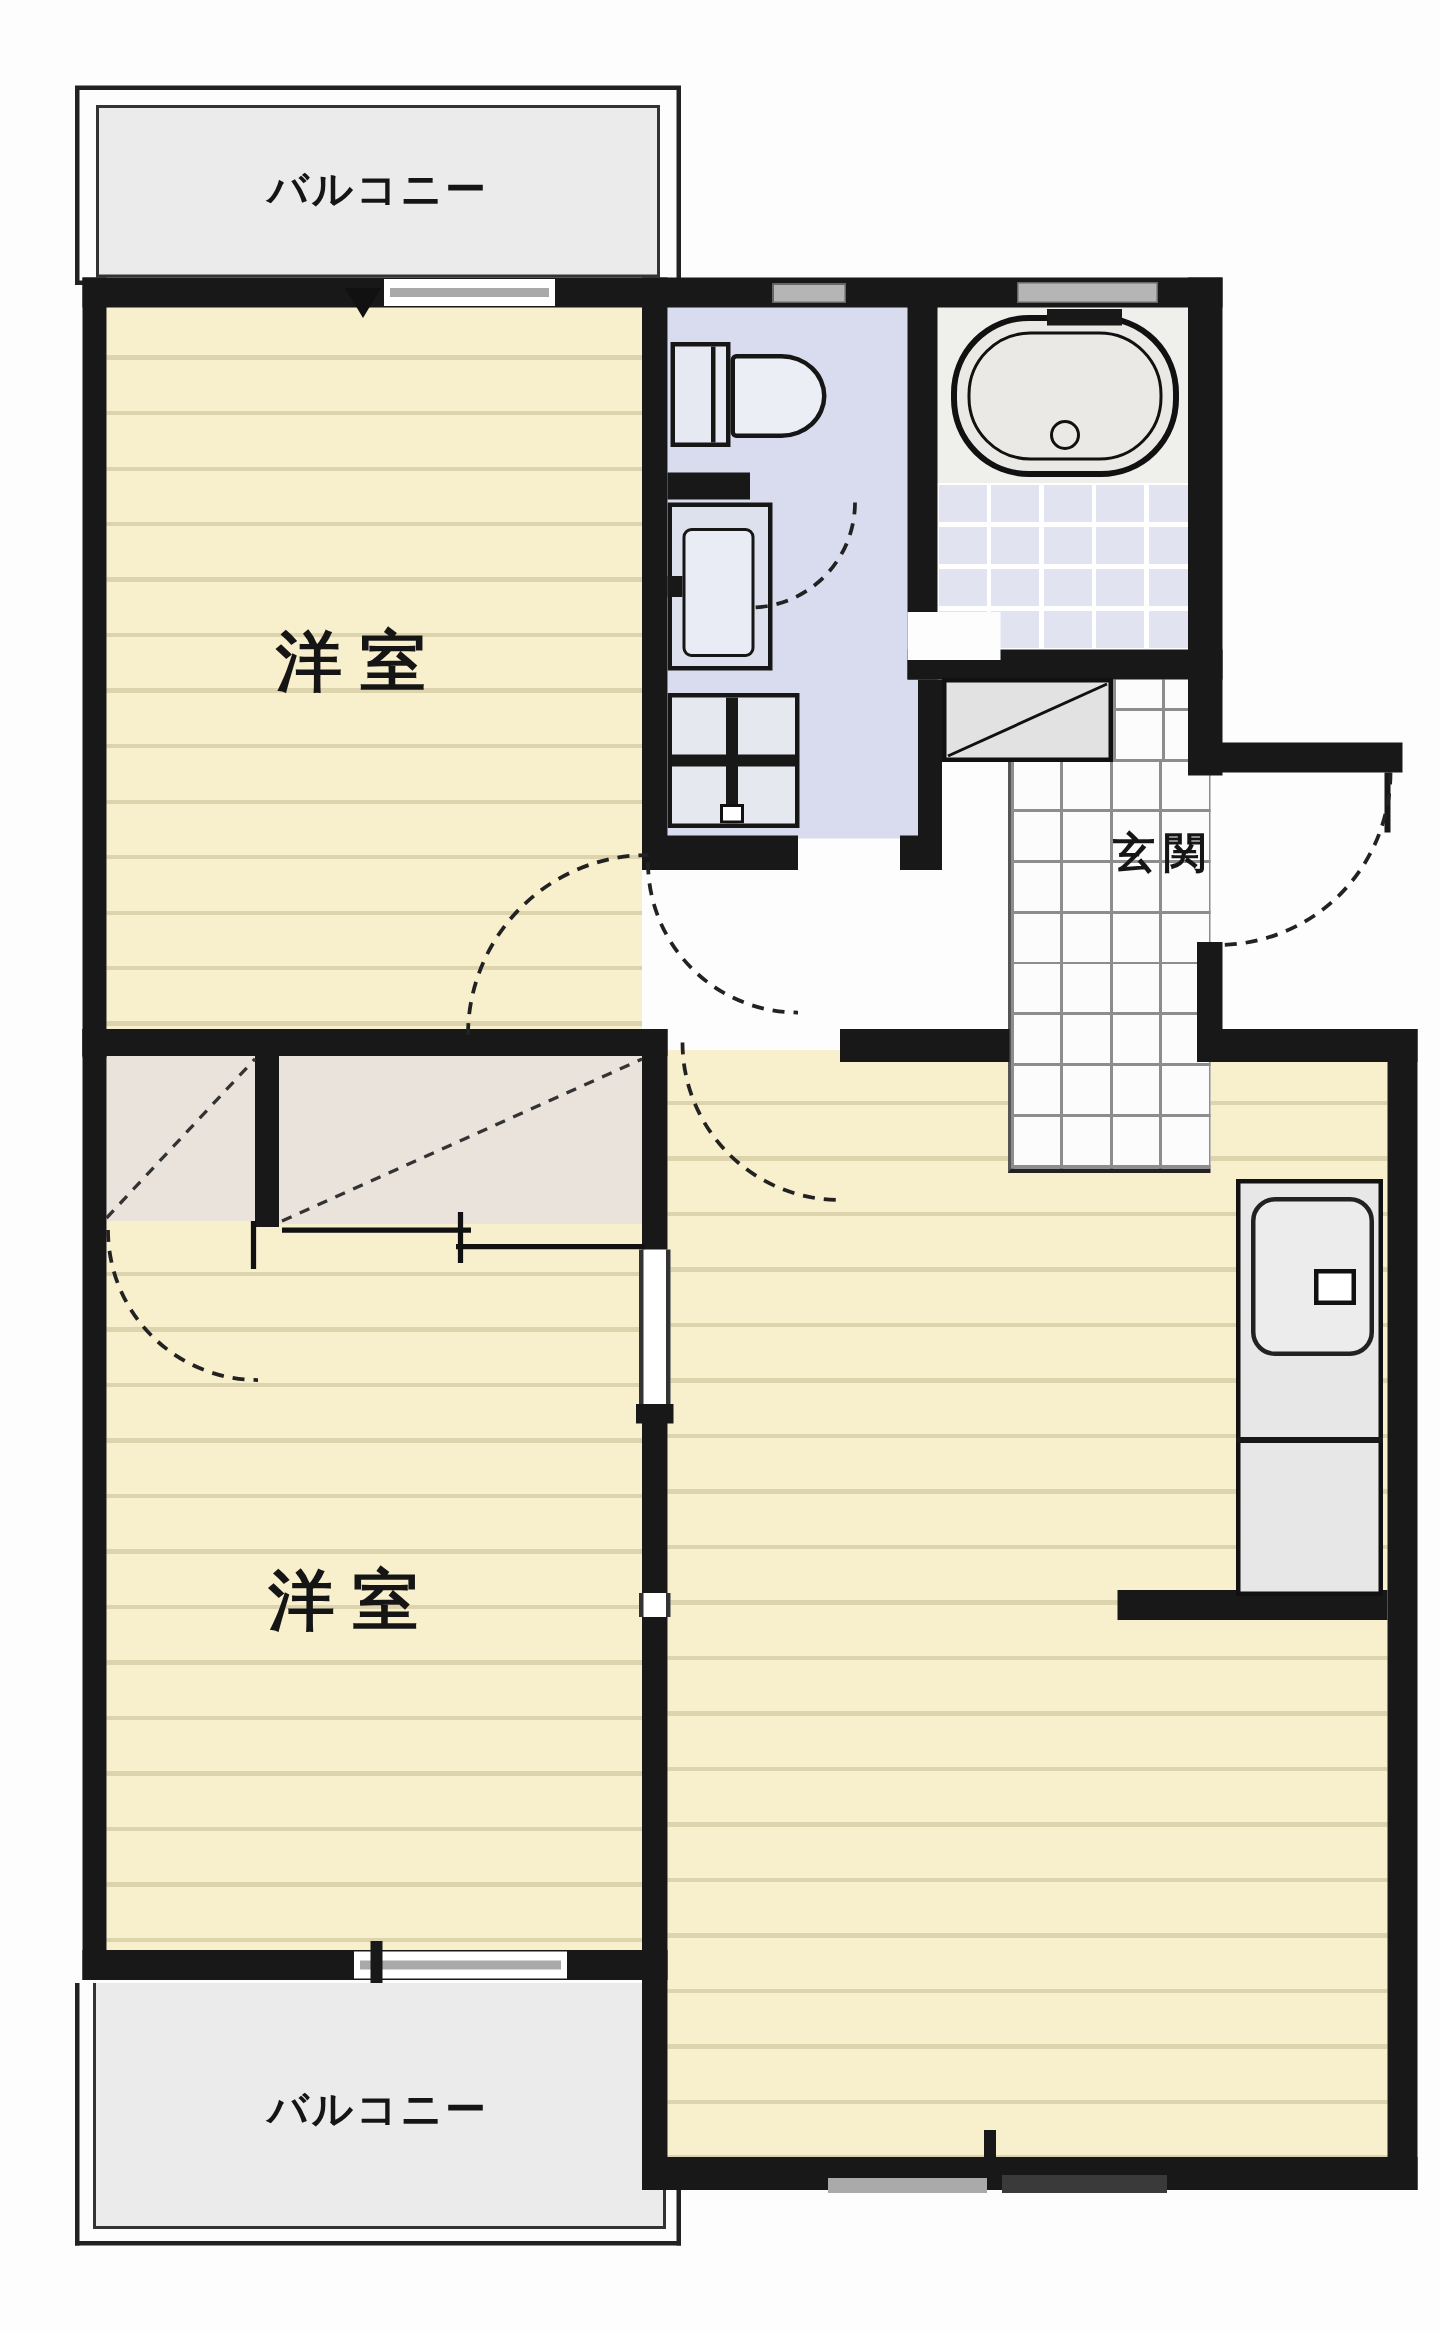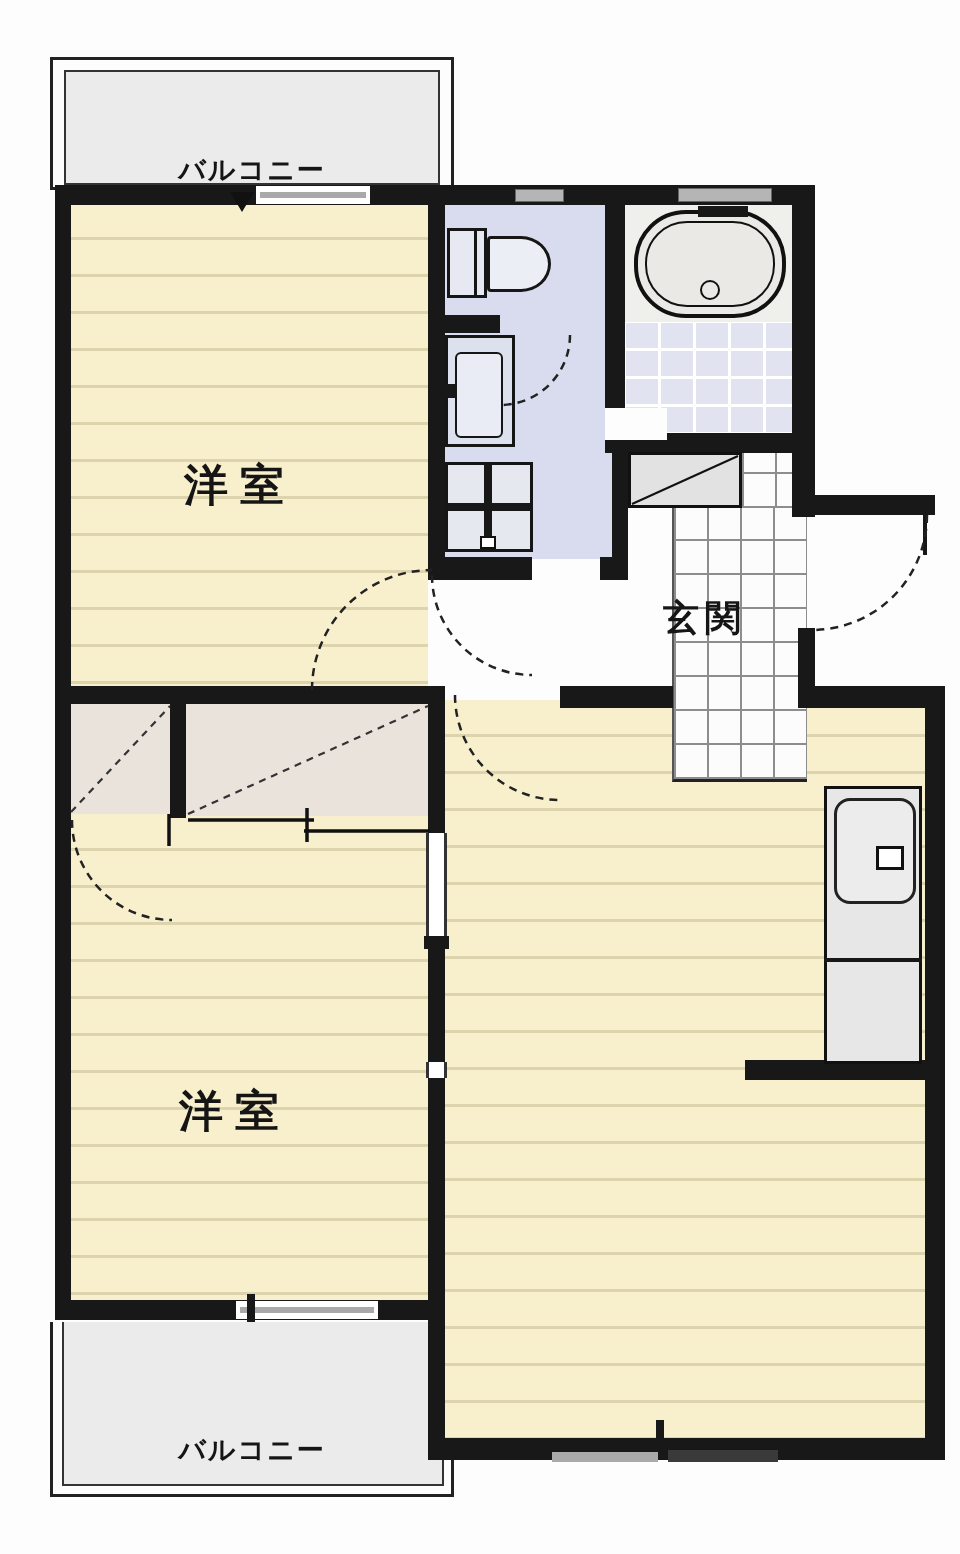--- a/index.html
+++ b/index.html
@@ -12,21 +12,21 @@
   .lav{position:absolute;background:#d9dcee;}
   .bathup{position:absolute;background:#efefec;}
   .btile{position:absolute;background-color:#e1e4f0;
          background-image:repeating-linear-gradient(90deg,#ffffff 0 3px,transparent 3px 35px),
                           repeating-linear-gradient(0deg,#ffffff 0 3px,transparent 3px 28px);}
   .closet{position:absolute;background:#e9e3dc;}
   .gtile{position:absolute;background-color:#fcfcfc;
          background-image:repeating-linear-gradient(90deg,#8d8d8d 0 2px,transparent 2px 33px),
                           repeating-linear-gradient(0deg,#8d8d8d 0 2px,transparent 2px 34px);}
   .balfill{position:absolute;background:#ebebeb;}
-  .lbl{position:absolute;color:#151515;font-weight:700;text-align:center;white-space:nowrap;margin-top:44px;}
+  .lbl{position:absolute;color:#151515;font-weight:700;text-align:center;white-space:nowrap;}
   .fx{position:absolute;background:#eceef6;border:3px solid #161616;box-sizing:border-box;}
   svg.ovl{position:absolute;left:0;top:0;pointer-events:none;}
 </style>
 </head>
 <body>
 
 <div class="canvas">
 
   <div class="abs" style="left:50px;top:57px;width:404px;height:133px;border:3px solid #222;box-sizing:border-box;"></div>
   <div class="balfill" style="left:64px;top:70px;width:376px;height:115px;border:2px solid #333;box-sizing:border-box;"></div>
@@ -110,21 +110,21 @@
 
   <div class="abs" style="left:824px;top:786px;width:98px;height:278px;background:#e7e7e7;border:3px solid #111;box-sizing:border-box;"></div>
   <div class="w" style="left:824px;top:958px;width:98px;height:4px;"></div>
   <div class="abs" style="left:834px;top:798px;width:82px;height:106px;background:#ececec;border:3px solid #222;border-radius:16px;box-sizing:border-box;"></div>
   <div class="abs" style="left:876px;top:846px;width:28px;height:24px;background:#ffffff;border:3px solid #111;box-sizing:border-box;"></div>
 
   <div class="w" style="left:923px;top:515px;width:4px;height:40px;"></div>
 
   <div class="lbl" style="left:140px;top:412px;width:200px;font-size:44px;letter-spacing:12px;">洋室</div>
   <div class="lbl" style="left:135px;top:1038px;width:200px;font-size:44px;letter-spacing:12px;">洋室</div>
-  <div class="lbl" style="left:640px;top:550px;width:130px;font-size:36px;letter-spacing:6px;">玄関</div>
+  <div class="lbl" style="left:680px;top:550px;width:130px;font-size:28px;letter-spacing:6px;text-align:right;">玄関</div>
 
   <svg class="ovl" width="960" height="1554" viewBox="0 0 960 1554">
     <g fill="none" stroke="#222" stroke-width="2.5" stroke-dasharray="8 6">
       <path d="M312,690 A120,120 0 0 1 432,570"></path>
       <path d="M432,575 A100,100 0 0 0 532,675"></path>
       <path d="M570,335 A70,70 0 0 1 500,405"></path>
       <path d="M455,695 A105,105 0 0 0 560,800"></path>
       <path d="M72,820 A100,100 0 0 0 172,920"></path>
       <path d="M927,515 A115,115 0 0 1 812,630"></path>
     </g>

